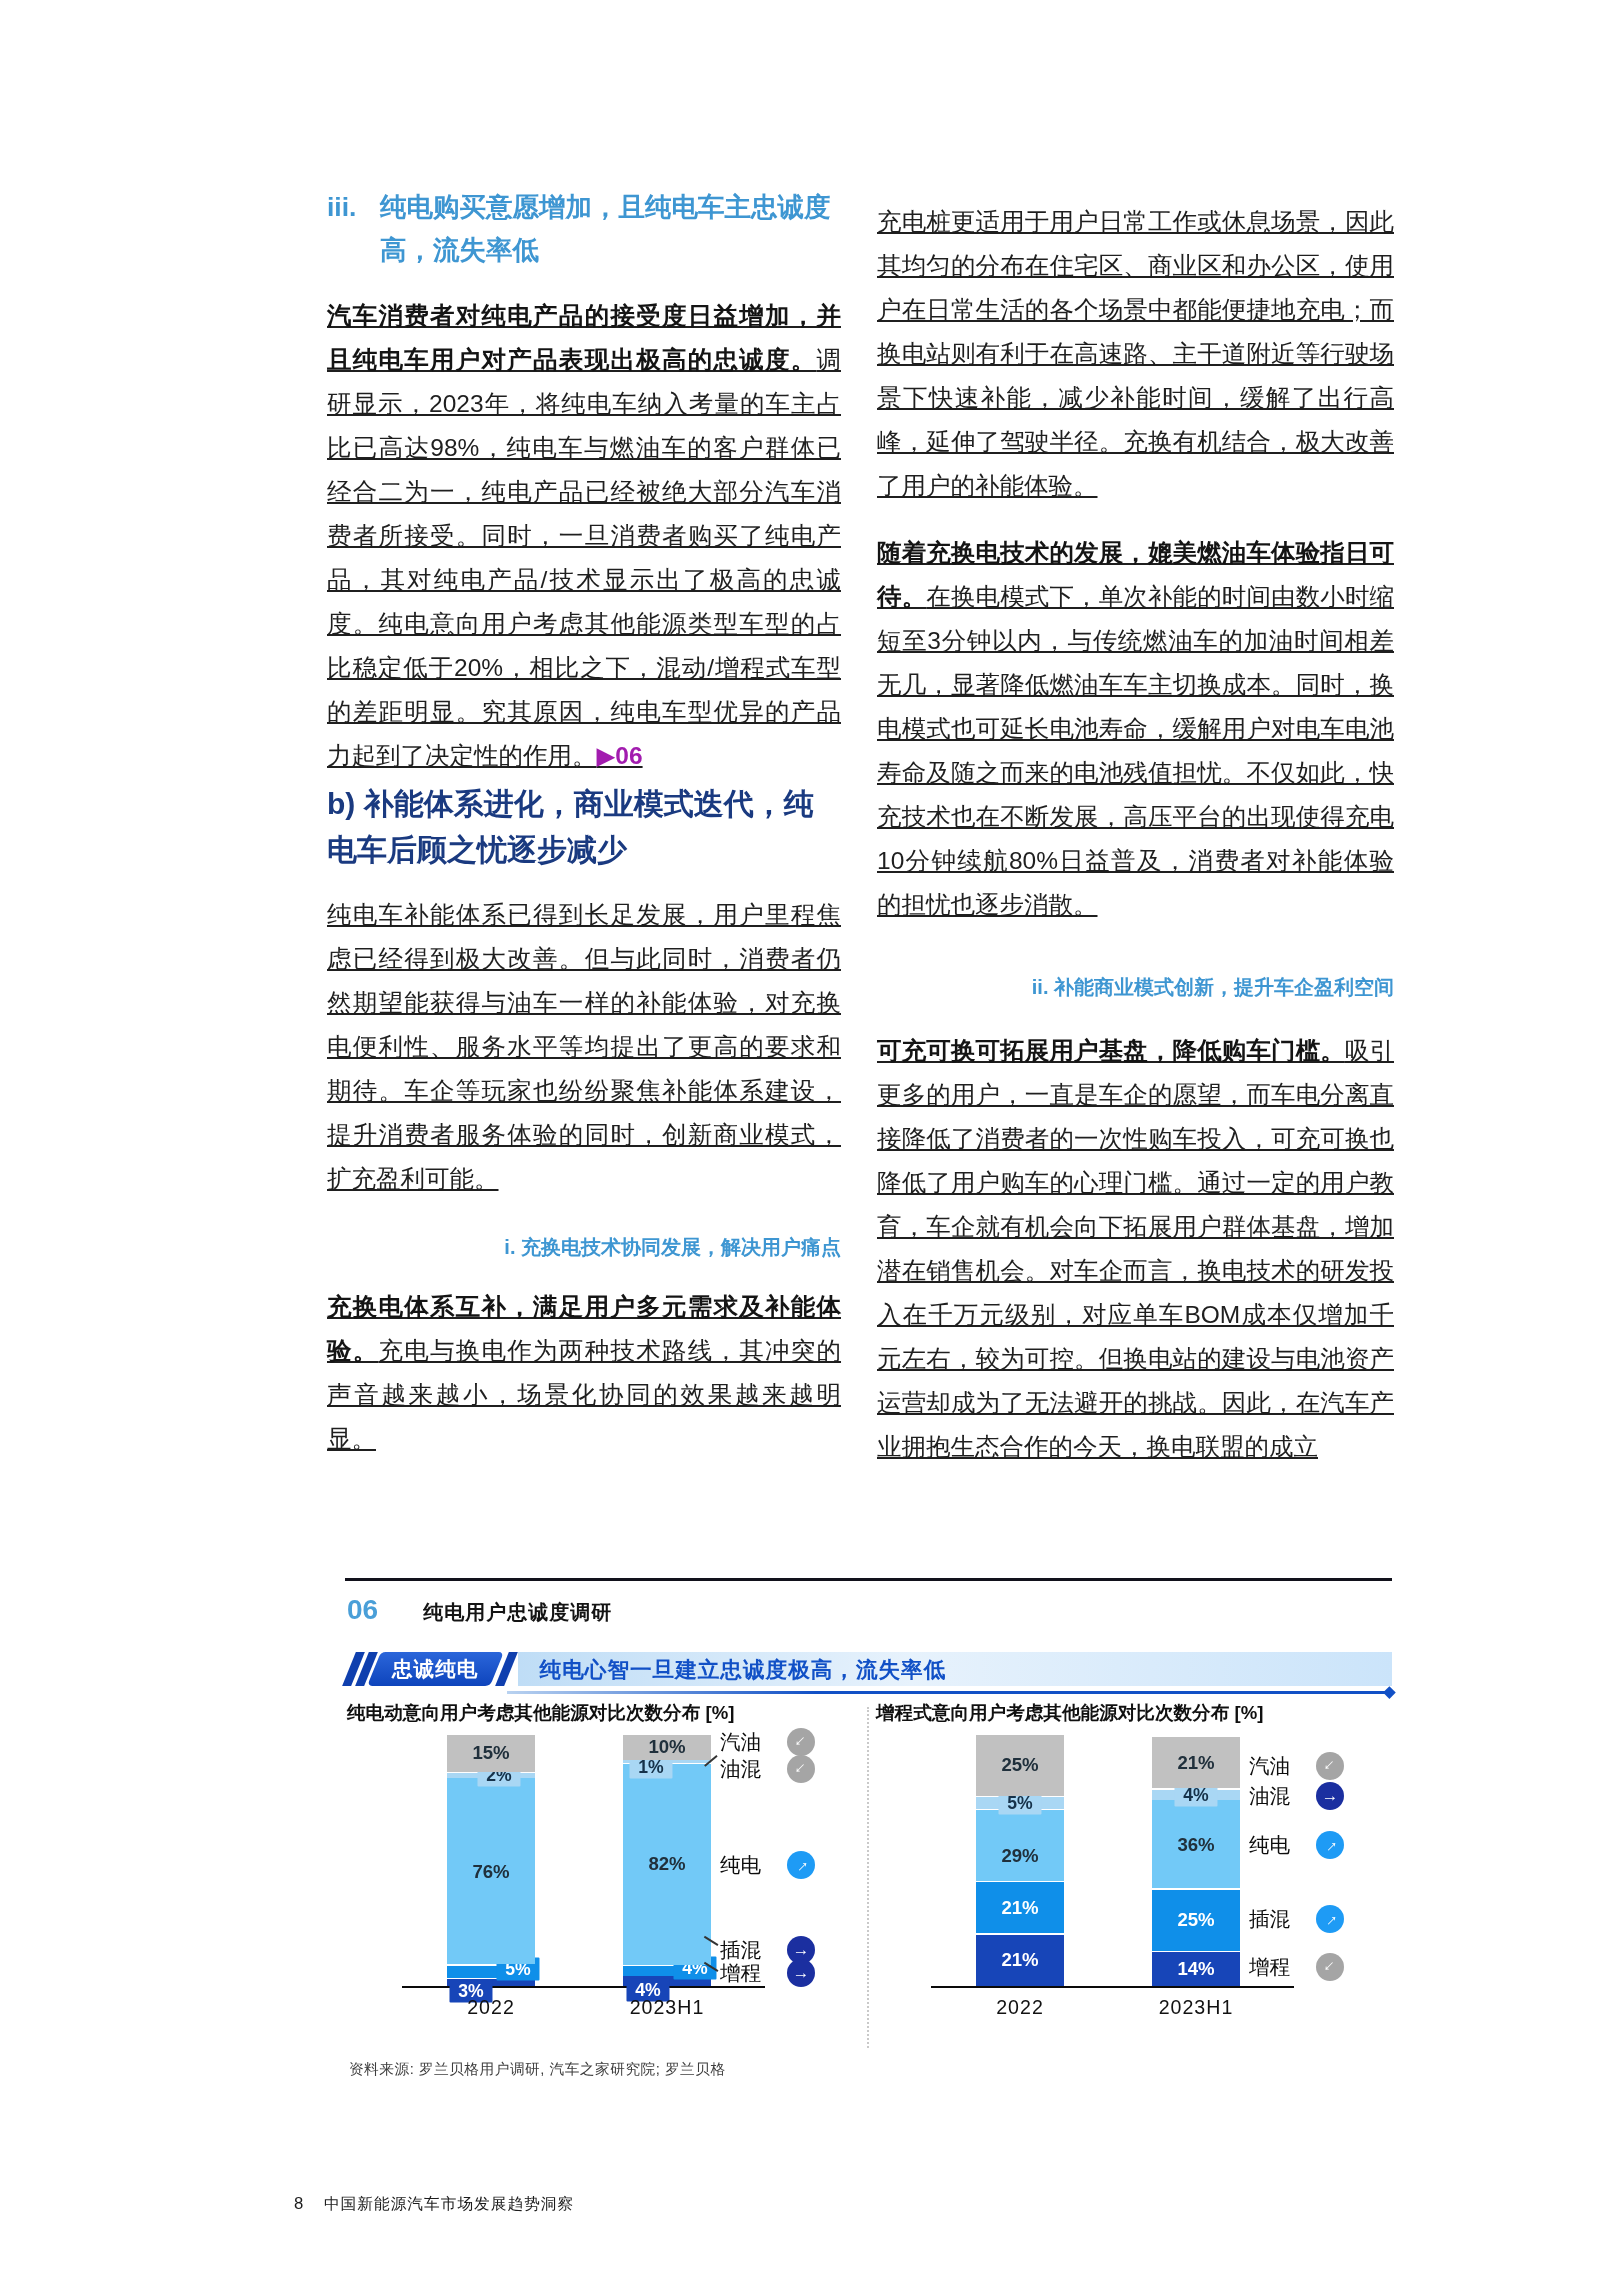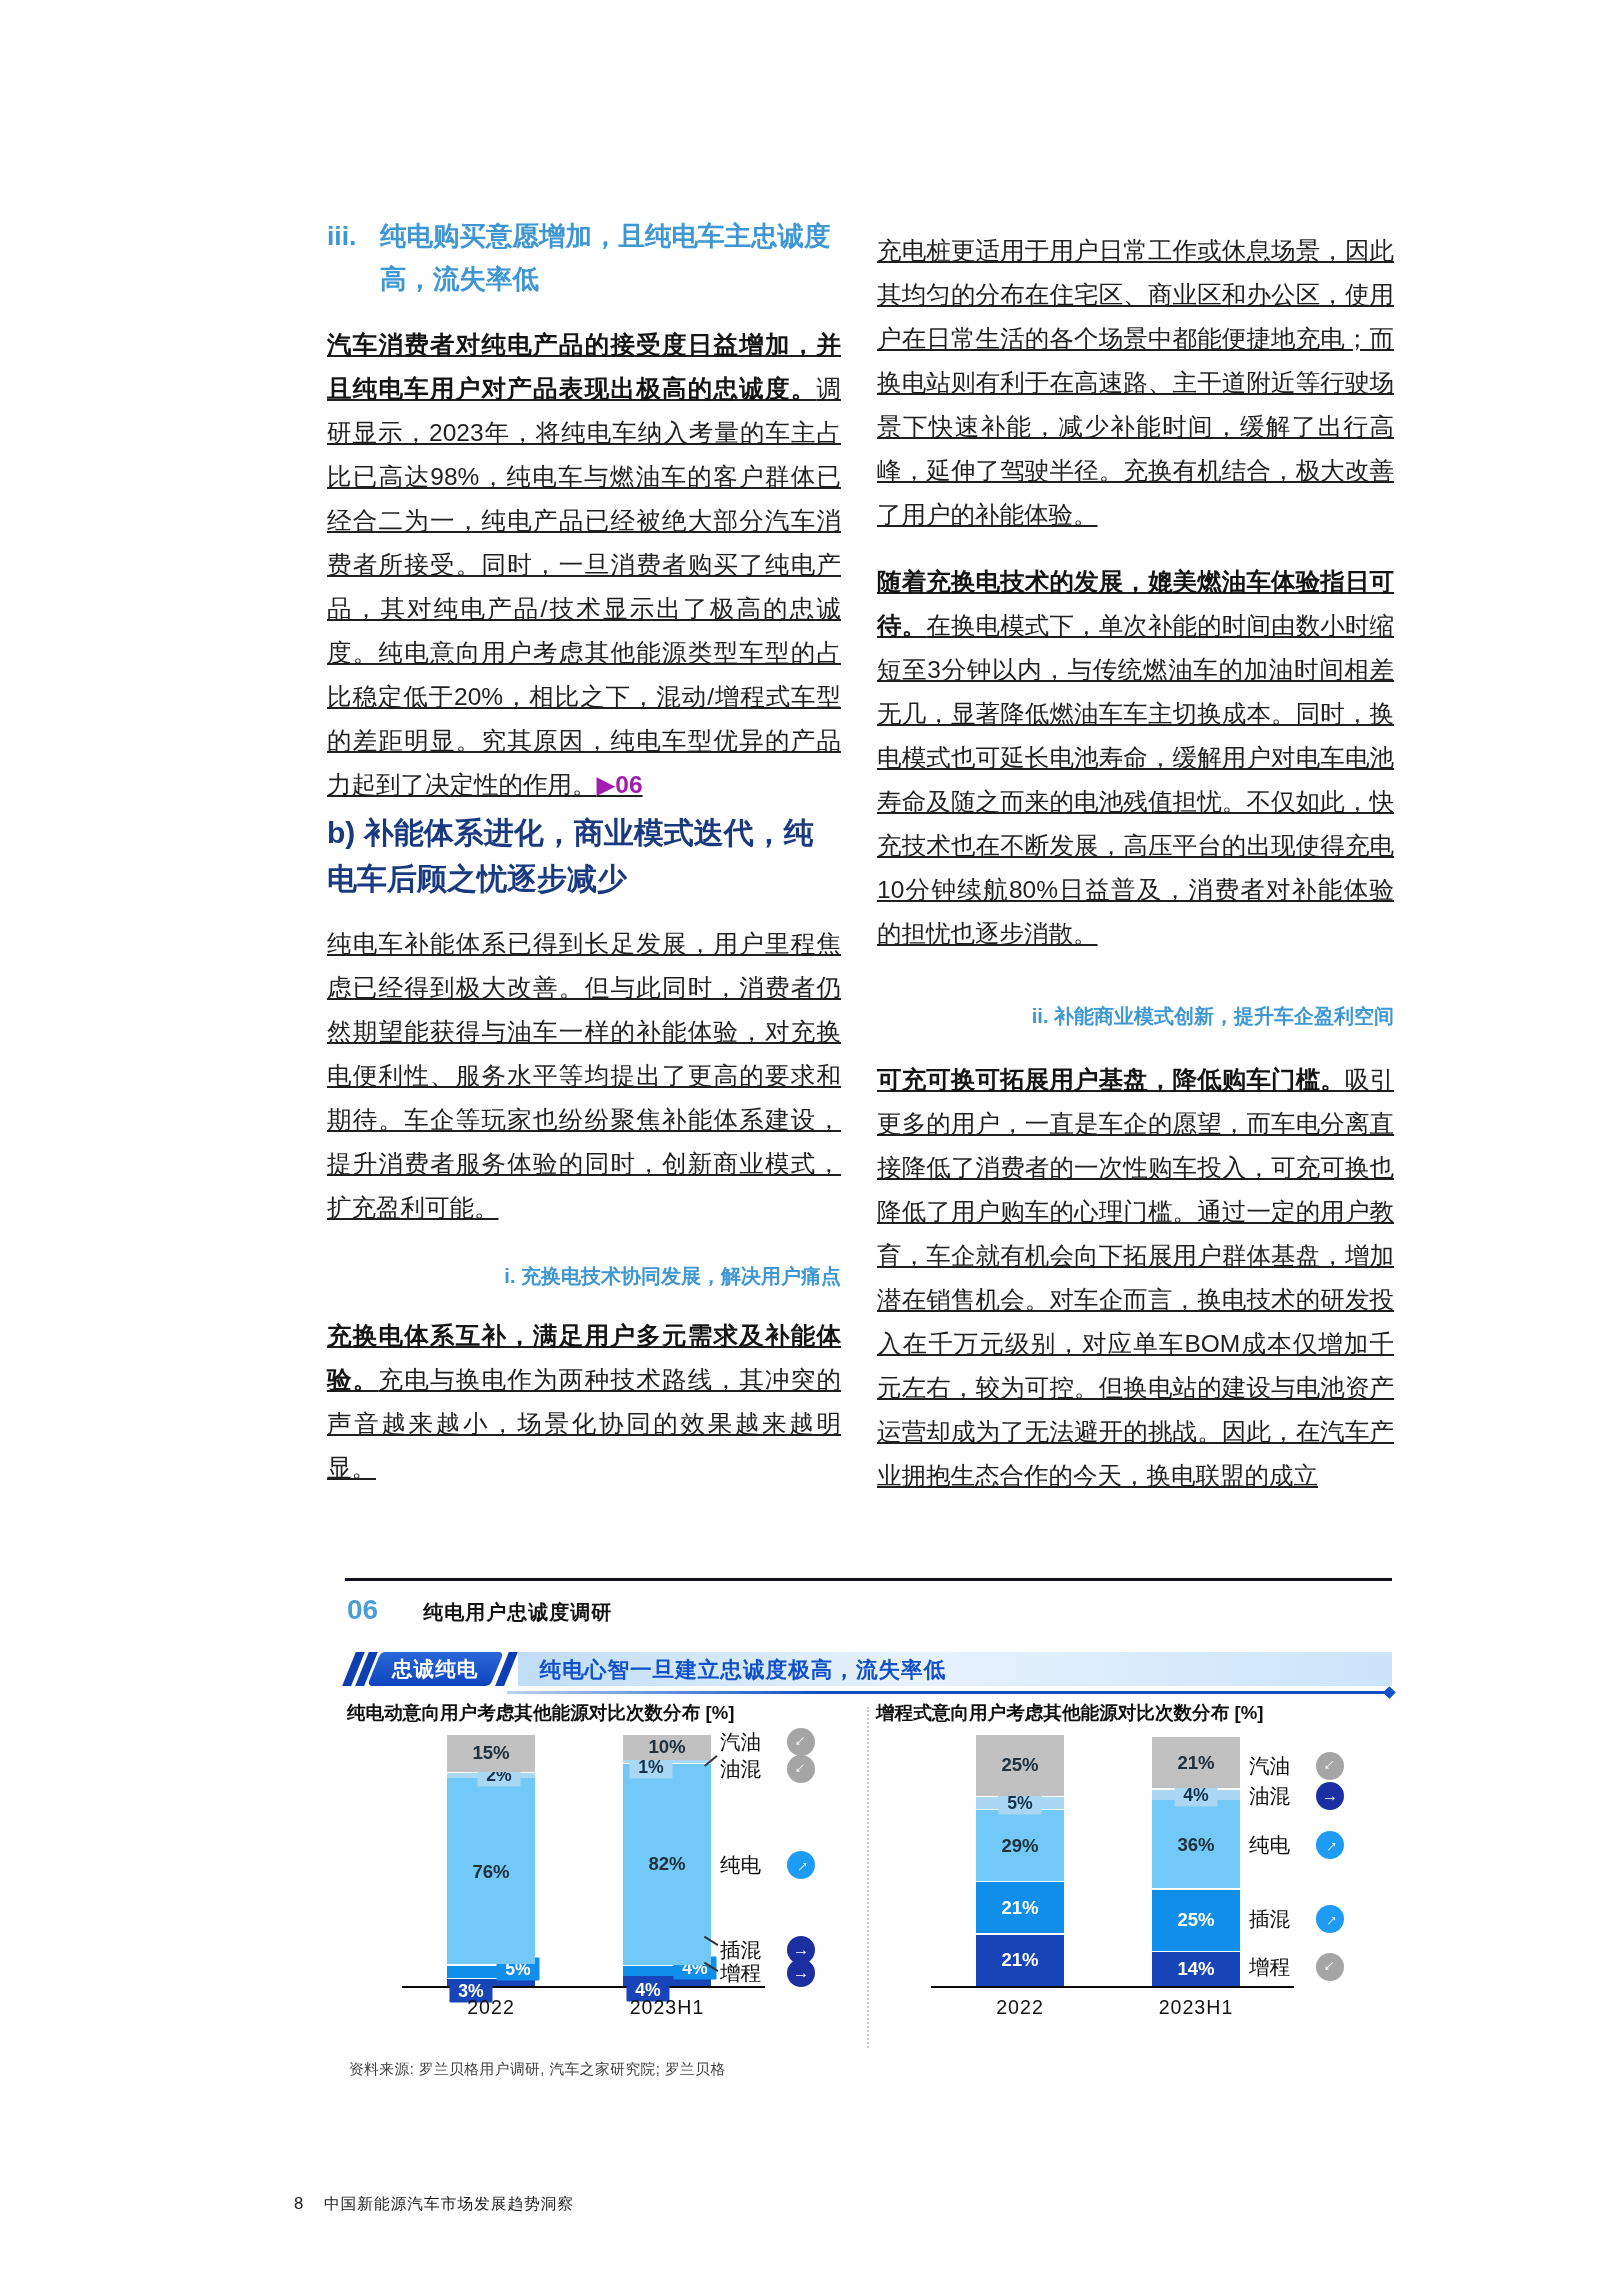--- a/index.html
+++ b/index.html
@@ -1,20 +1,20 @@
 <!DOCTYPE html>
 <html><head>
 <meta charset="utf-8">
 <style>
   html,body{margin:0;padding:0;background:#ffffff;}
   .page{position:relative;width:1621px;height:2293px;background:#fff;overflow:hidden;
         font-family:"Liberation Sans","DejaVu Sans",sans-serif;}
 
   
-  .col{position:absolute;top:186px;margin-top:29px;}
+  .col{position:absolute;top:186px;}
   .col-left{left:327px;width:514px;}
   .col-right{left:877px;width:517px;}
   p.body{font-size:24.5px;line-height:44px;color:#1f1f1f;margin:0;text-align:justify;text-decoration:underline;}
   p.body .lead{font-weight:700;color:#141414;}
   p.body .ref{color:#a21caf;font-weight:700;}
   h3.iii{display:flex;margin:0 0 21.6px 0;color:#3E96D2;font-size:26.5px;line-height:43px;font-weight:700;text-align:left;}
   h3.iii .num{width:53px;flex:none;}
   h2.bhead{margin:3.9px 0 19.6px 0;color:#1A3A80;font-size:30px;line-height:46px;font-weight:700;text-align:left;}
   h4.sub{margin:27.4px 0 17.6px 0;color:#3E96D2;font-size:20px;line-height:39px;font-weight:700;text-align:right;}
   .mt14{margin-top:13.7px!important;}
@@ -174,21 +174,21 @@
     <div class="vdiv"></div>
     <div class="chart c1">
       <div class="subtitle">增程式意向用户考虑其他能源对比次数分布 [%]</div>
       <div class="plot">
           <div class="axis"></div>
           <div class="seg" style="left: 102px; width: 88px; height: 51px; top: 235px; background: rgb(23, 69, 184);"></div>
           <div class="slabel" style="left: 146px; top: 260px; color: rgb(255, 255, 255);">21%</div>
           <div class="seg" style="left: 102px; width: 88px; height: 51px; top: 182px; background: rgb(15, 143, 233);"></div>
           <div class="slabel" style="left: 146px; top: 208px; color: rgb(255, 255, 255);">21%</div>
           <div class="seg" style="left: 102px; width: 88px; height: 71px; top: 110px; background: rgb(114, 201, 247);"></div>
-          <div class="slabel" style="left: 146px; top: 146px; color: rgb(32, 48, 60);">29%</div>
+          <div class="slabel" style="left: 146px; top: 156px; color: rgb(32, 48, 60);">29%</div>
           <div class="seg" style="left: 102px; width: 88px; height: 12.3px; top: 97px; background: rgb(169, 215, 244);"></div>
           <div class="slabel badge" style="left: 146px; top: 103px; background: rgb(169, 215, 244); color: rgb(22, 50, 74);">5%</div>
           <div class="seg" style="left: 102px; width: 88px; height: 61px; top: 35px; background: rgb(193, 193, 193);"></div>
           <div class="slabel" style="left: 146px; top: 65px; color: rgb(32, 48, 60);">25%</div>
           <div class="xlab" style="left: 146px;">2022</div>
           <div class="seg" style="left: 278px; width: 88px; height: 34px; top: 252px; background: rgb(23, 69, 184);"></div>
           <div class="slabel" style="left: 322px; top: 269px; color: rgb(255, 255, 255);">14%</div>
           <div class="seg" style="left: 278px; width: 88px; height: 61px; top: 190px; background: rgb(15, 143, 233);"></div>
           <div class="slabel" style="left: 322px; top: 220px; color: rgb(255, 255, 255);">25%</div>
           <div class="seg" style="left: 278px; width: 88px; height: 88px; top: 100px; background: rgb(114, 201, 247);"></div>

